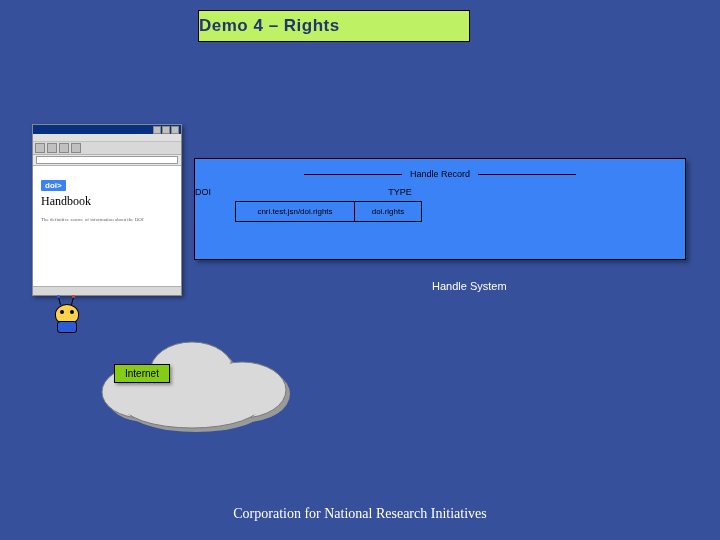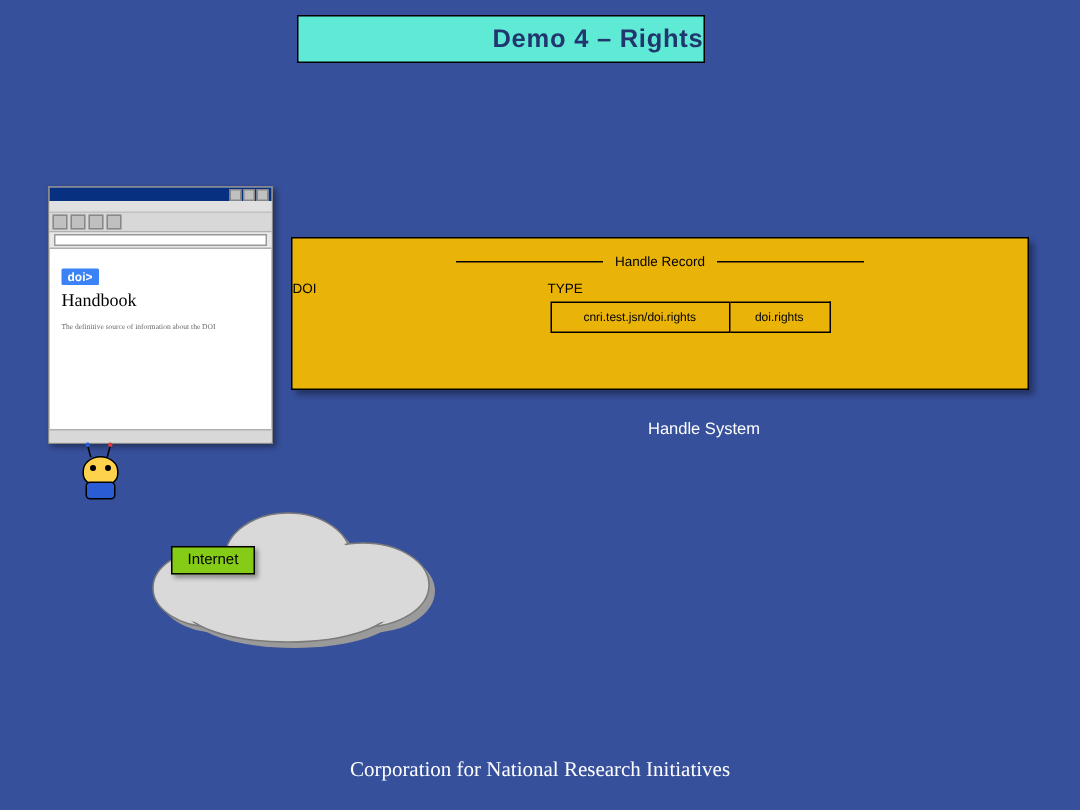--- a/index.html
+++ b/index.html
@@ -8,23 +8,23 @@
     background:#37509b;
     font-family:Arial,Helvetica,sans-serif;
     position:relative;
     overflow:hidden;
   }
   
   .title-box{
     position:absolute;
     left:198px;top:10px;
     width:270px;height:30px;
-    background:#5eead4;
+    background:#bef264;
     border:1px solid #000;
-    display:flex;align-items:center;justify-content:flex-end;
+    display:flex;align-items:center;justify-content:flex-start;
   }
   .title-box span{
     color:#23356f;
     font-size:17px;
     font-weight:bold;
     letter-spacing:.5px;
   }
   
   .browser{
     position:absolute;
@@ -96,39 +96,39 @@
   .robot .dot.r{left:22px;background:#d63a3a}
   .robot .body{
     position:absolute;top:23px;left:7px;width:18px;height:10px;
     background:#2a5cd6;border:1px solid #000;border-radius:3px;
   }
   
   .record-panel{
     position:absolute;
     left:194px;top:158px;
     width:490px;height:100px;
-    background:#eab308;
+    background:#3b82f6;
     border:1px solid #000;
     box-shadow:3px 3px 4px rgba(0,0,0,.35);
     font-size:9px;color:#000;
   }
   .rec-title-row{
     display:flex;align-items:center;justify-content:center;
     gap:8px;margin-top:10px;
   }
   .rec-title-row .line{flex:0 0 98px;height:1px;background:#000}
   .rec-title-row .txt{font-size:9px}
   .rec-headers{
     display:flex;margin:8px 0 4px 0;
   }
   .rec-headers .c1{width:170px;text-align:left}
-  .rec-headers .c2{width:70px;}
+  .rec-headers .c2{width:70px;text-align:center}
   .rec-headers .c3{flex:1;text-align:center}
   .rec-row{
-    display:flex;margin-left:40px;justify-content:center;
+    display:flex;margin-left:40px;
   }
   .rec-row .cell{
     border:1px solid #000;padding:5px 6px;font-size:8px;
     text-align:center;white-space:nowrap;
   }
   .rec-row .c1{width:106px}
   .rec-row .c2{width:54px;border-left:none}
   .rec-row .c3{width:194px;border-left:none}
   
   .hsys{

